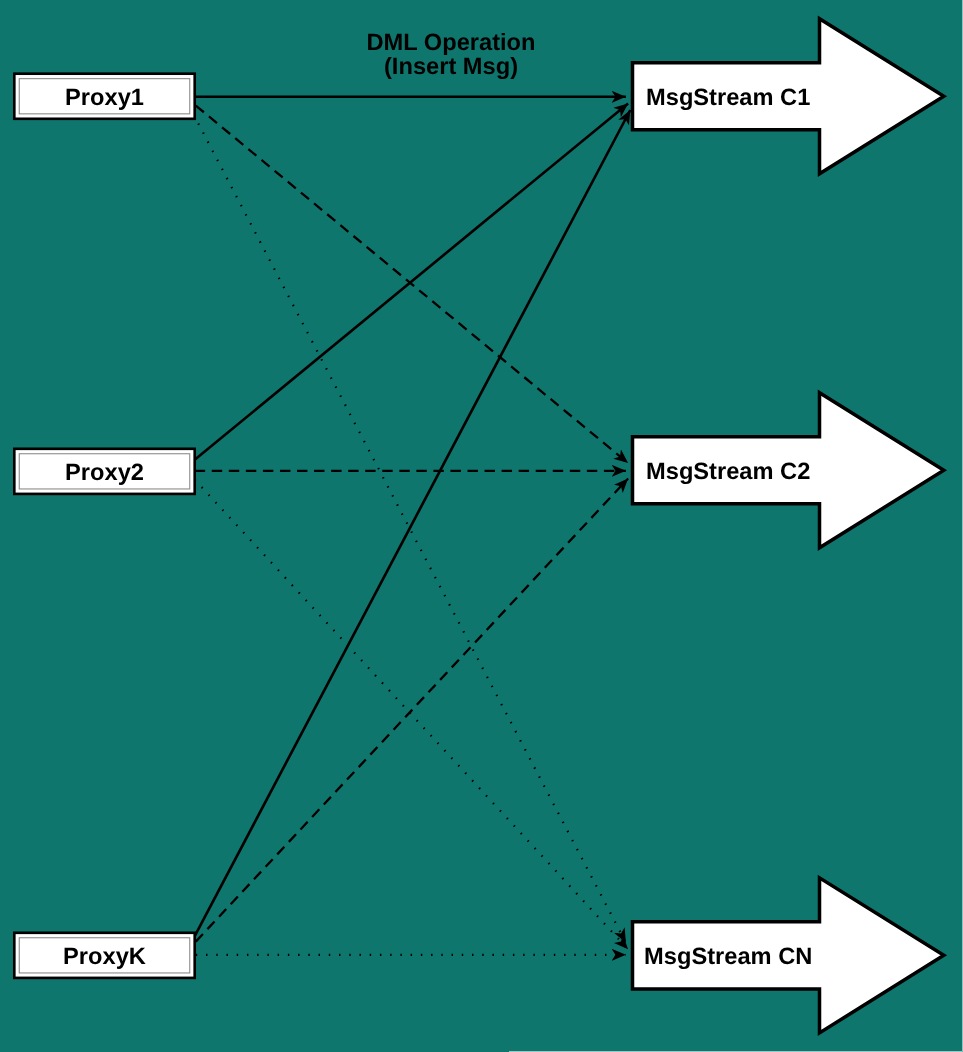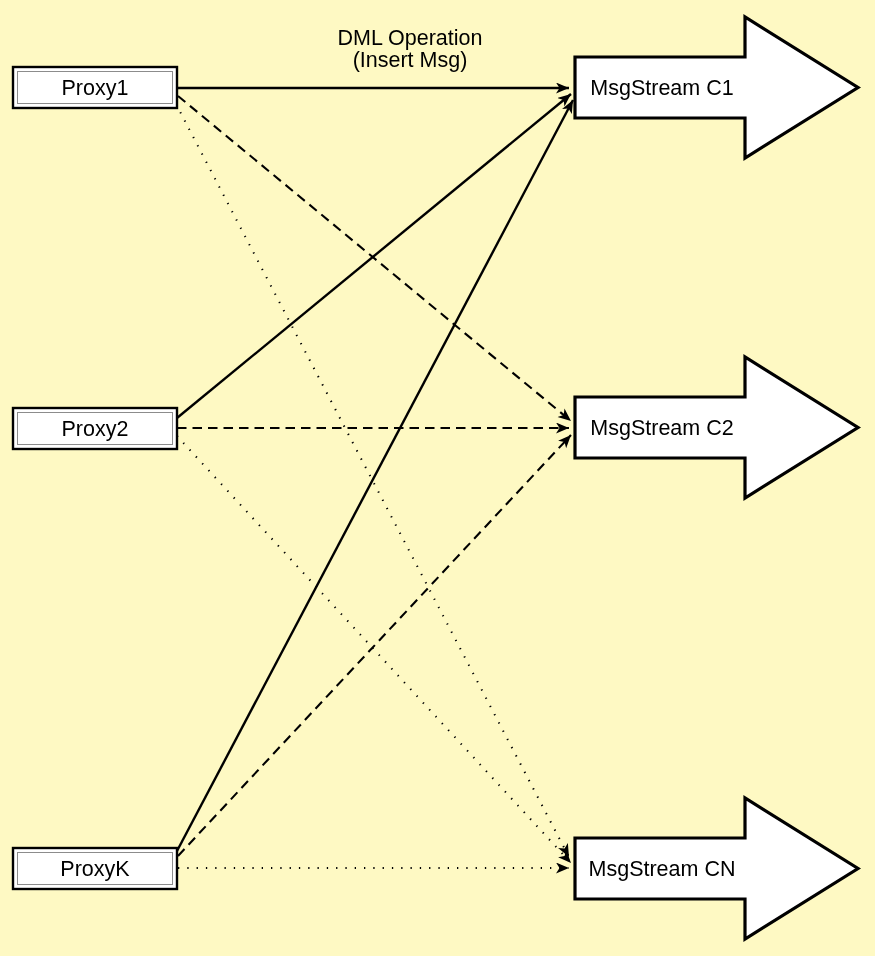--- a/index.html
+++ b/index.html
@@ -4,22 +4,23 @@
 <style>
   html, body {
     margin: 0;
     padding: 0;
     background: #ffffff;
   }
   .stage {
     position: relative;
     width: 875px;
     height: 956px;
-    background: #fef9c3;
+    background: #0f766e;
     font-family: "Liberation Sans", "DejaVu Sans", sans-serif;
+    font-weight: bold;
   }
   svg { display: block; }
   text {
     font-family: "Liberation Sans", "DejaVu Sans", sans-serif;
     fill: #000000;
   }
   .node-label, .stream-label {
     font-size: 21.5px;
     text-anchor: middle;
   }

